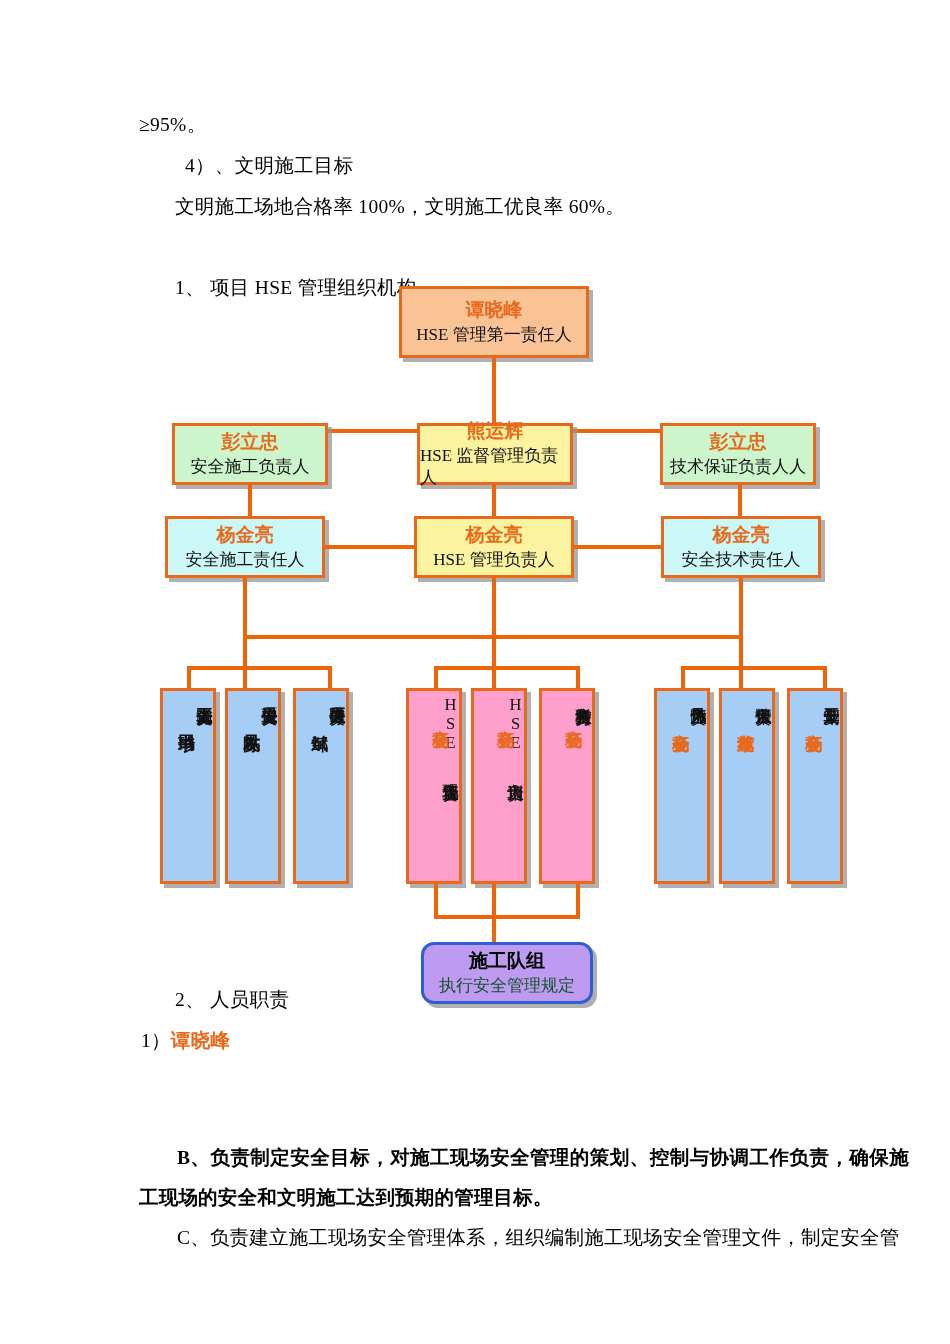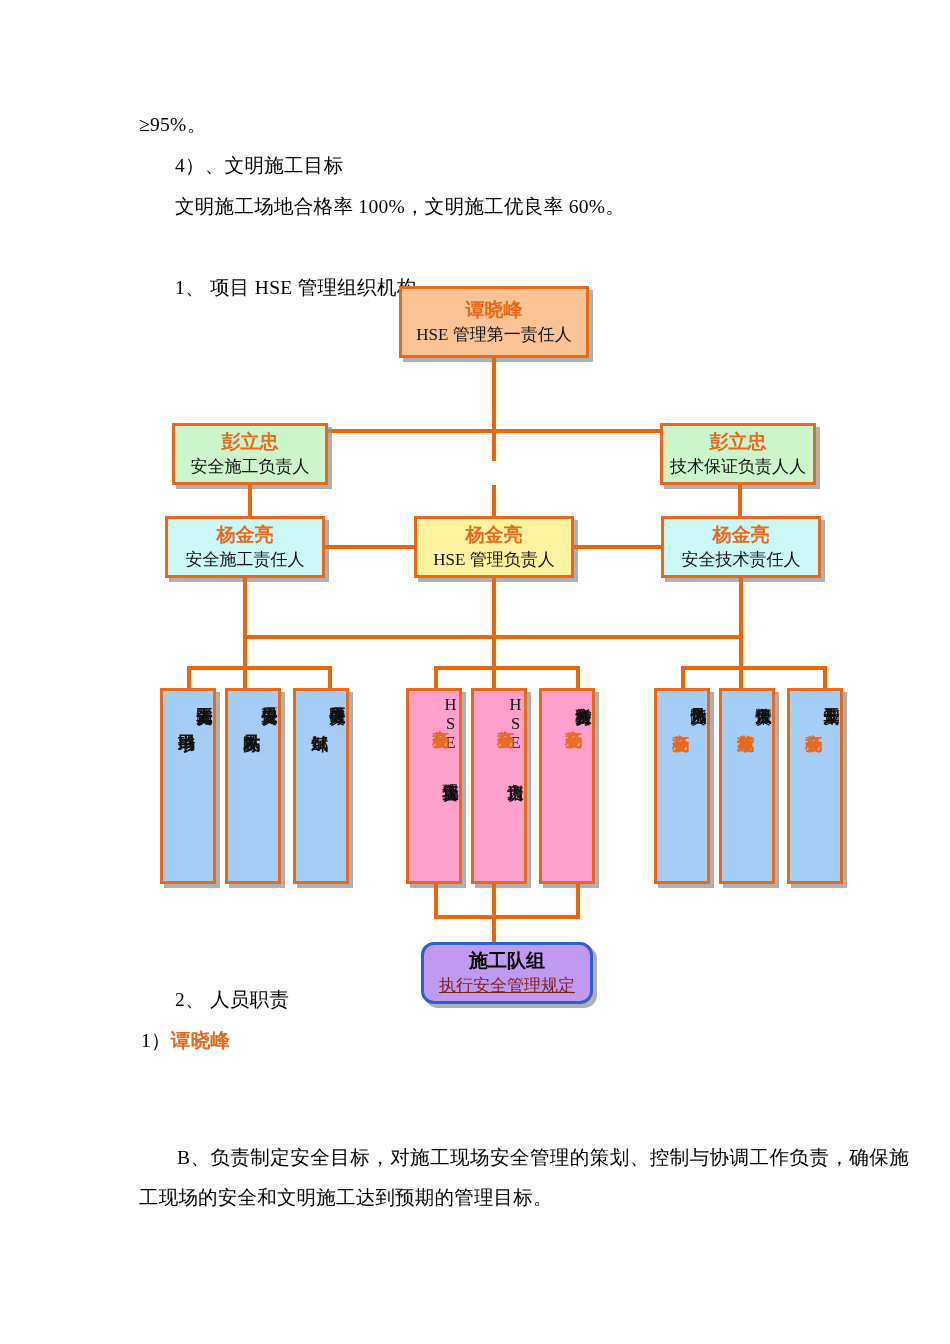--- a/index.html
+++ b/index.html
@@ -52,21 +52,21 @@
   }
 
   .f-orange{background:#F9C396;}
   .f-green {background:#CCF5CC;}
   .f-yellow{background:#FCF3A0;}
   .f-cyan  {background:#CCF7F7;}
   .f-blue  {background:#A6CDF5;}
   .f-pink  {background:#FF9FCB;}
   .f-purple{background:#BE9BF0;border-color:#2C5FD4;box-shadow:4px 4px 0 0 rgba(150,150,150,.75);}
   .f-purple .nm{color:#000;font-size:19px;font-weight:bold;}
-  .f-purple .rl{color:#7f1d1d;text-decoration:underline;}
+  .f-purple .rl{color:#14532d;}
 
   
   .vbox{
     position:absolute;
     border:3px solid #E8691C;
     box-sizing:border-box;
     box-shadow:4px 4px 0 0 rgba(150,150,150,.75);
   }
   .vwrap{
     position:absolute;inset:0;
@@ -97,41 +97,45 @@
   
   .vbox.clip .vwrap{overflow:hidden;}
   .vbox.clip .vname{margin-top:22px;margin-right:-8px;opacity:.95;}
 </style>
 </head>
 <body>
 
 <div class="page">
 
   <div class="txt" style="left:110px;top:106px;">≥95%。</div>
-  <div class="txt" style="left:146px;top:147px;">4）、文明施工目标</div>
+  <div class="txt" style="left:156px;top:147px;">4）、文明施工目标</div>
   <div class="txt" style="left:146px;top:188px;text-align:center;">文明施工场地合格率 100%，文明施工优良率 60%。</div>
   <div class="txt" style="left:146px;top:269px;">1、      项目 HSE 管理组织机构</div>
 
   <div class="chart">
 
     <div class="box f-orange" style="left:370px;top:14px;width:190px;height:72px;">
       <div class="nm">谭晓峰</div>
       <div class="rl">HSE 管理第一责任人</div>
     </div>
 
     <div class="ln vl" style="left:463px;top:86px;height:73px;"></div>
     <div class="ln hl" style="left:219px;top:157px;width:494px;"></div>
     <div class="ln vl" style="left:219px;top:157px;height:32px;"></div>
     <div class="ln vl" style="left:463px;top:157px;height:32px;"></div>
     <div class="ln vl" style="left:709px;top:157px;height:32px;"></div>
 
     <div class="box f-green" style="left:143px;top:151px;width:156px;height:62px;">
       <div class="nm">彭立忠</div>
       <div class="rl">安全施工负责人</div>
     </div>
+    <div class="box f-yellow" style="left:388px;top:151px;width:156px;height:62px;">
+      <div class="nm">熊运辉</div>
+      <div class="rl">HSE 监督管理负责人</div>
+    </div>
     <div class="box f-green" style="left:631px;top:151px;width:156px;height:62px;">
       <div class="nm">彭立忠</div>
       <div class="rl">技术保证负责人人</div>
     </div>
 
     <div class="ln vl" style="left:219px;top:213px;height:34px;"></div>
     <div class="ln vl" style="left:463px;top:213px;height:34px;"></div>
     <div class="ln vl" style="left:709px;top:213px;height:34px;"></div>
 
     <div class="box f-cyan" style="left:136px;top:244px;width:160px;height:62px;">
@@ -241,15 +245,16 @@
       <div class="rl">执行安全管理规定</div>
     </div>
   </div>
 
   <div class="txt" style="left:146px;top:981px;">2、      人员职责</div>
 
   <div class="txt" style="left:112px;top:1022px;">
     <span>1）</span><span class="orange-name">谭晓峰</span>
   </div>
 
-  <div class="para" style="left:110px;top:1138px;text-indent:38px;">B、负责制定安全目标，对施工现场安全管理的策划、控制与协调工作负责，确保施工现场的安全和文明施工达到预期的管理目标。</div>
+  <div class="para" style="left:110px;top:1138px;text-indent:38px;font-weight:bold;">B、负责制定安全目标，对施工现场安全管理的策划、控制与协调工作负责，确保施工现场的安全和文明施工达到预期的管理目标。</div>
+  <div class="para" style="left:110px;top:1218px;text-indent:38px;">C、负责建立施工现场安全管理体系，组织编制施工现场安全管理文件，制定安全管</div>
 
 </div>
 
 </body></html>

